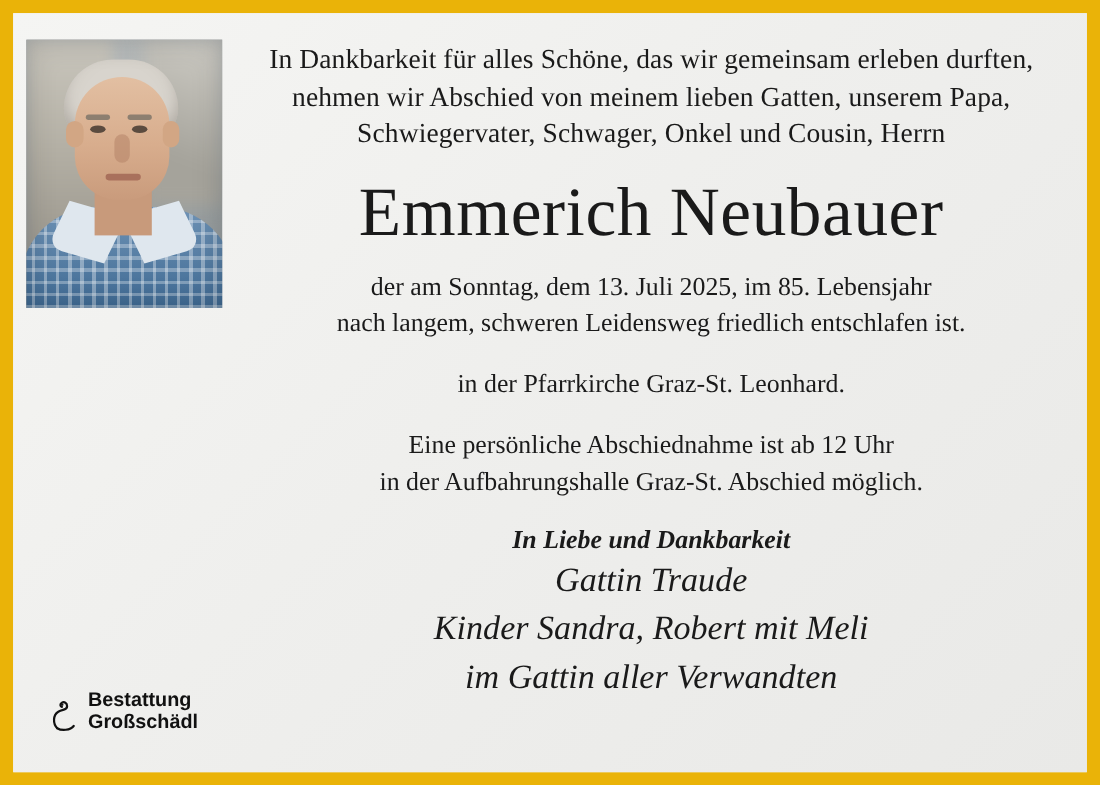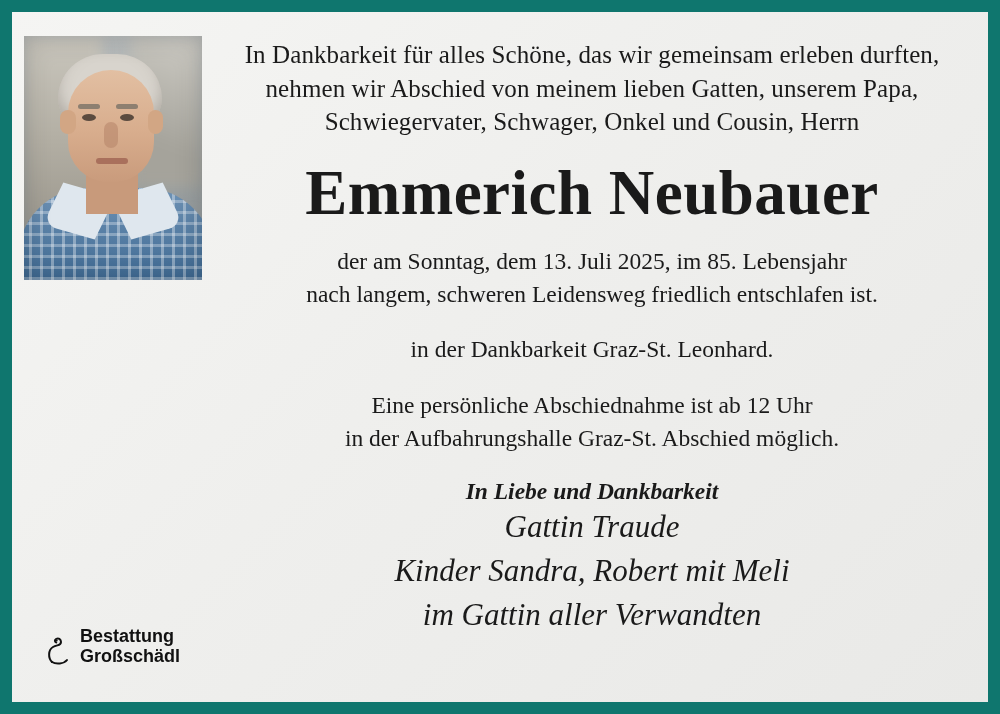--- a/index.html
+++ b/index.html
@@ -11,21 +11,21 @@
     width: 1000px;
     height: 714px;
     font-family: "Liberation Serif", serif;
     overflow: hidden;
   }
   .obituary {
     position: relative;
     box-sizing: border-box;
     width: 1000px;
     height: 714px;
-    background: #0f766e;
+    background: #eab308;
     padding: 12px 12px 12px 12px;
   }
   .paper {
     position: relative;
     box-sizing: border-box;
     width: 976px;
     height: 690px;
     background: #f2f2f0;
     background-image: linear-gradient(135deg, #f5f5f3 0%, #efefed 45%, #e9e9e7 100%);
     overflow: hidden;
@@ -190,21 +190,21 @@
     color: #1a1a1a;
   }
   .lead {
     font-size: 25px;
     line-height: 1.34;
     letter-spacing: 0.1px;
   }
   .lead div { white-space: nowrap; }
   .name {
     font-size: 63px;
-    font-weight: bold;
+    font-weight: normal;
     letter-spacing: 0.5px;
     margin: 22px 0 20px 0;
     line-height: 1.02;
   }
   .block {
     font-size: 23.5px;
     line-height: 1.42;
     margin-bottom: 22px;
   }
   .block div { white-space: nowrap; }
@@ -279,21 +279,21 @@
       </div>
 
       <div class="name">Emmerich Neubauer</div>
 
       <div class="block">
         <div>der am Sonntag, dem 13. Juli 2025, im 85. Lebensjahr</div>
         <div>nach langem, schweren Leidensweg friedlich entschlafen ist.</div>
       </div>
 
       <div class="block">
-        <div>in der Dankbarkeit Graz-St. Leonhard.</div>
+        <div>in der Pfarrkirche Graz-St. Leonhard.</div>
       </div>
 
       <div class="block">
         <div>Eine persönliche Abschiednahme ist ab 12 Uhr</div>
         <div>in der Aufbahrungshalle Graz-St. Abschied möglich.</div>
       </div>
 
       <div class="italic-bold">In Liebe und Dankbarkeit</div>
 
       <div class="family">

